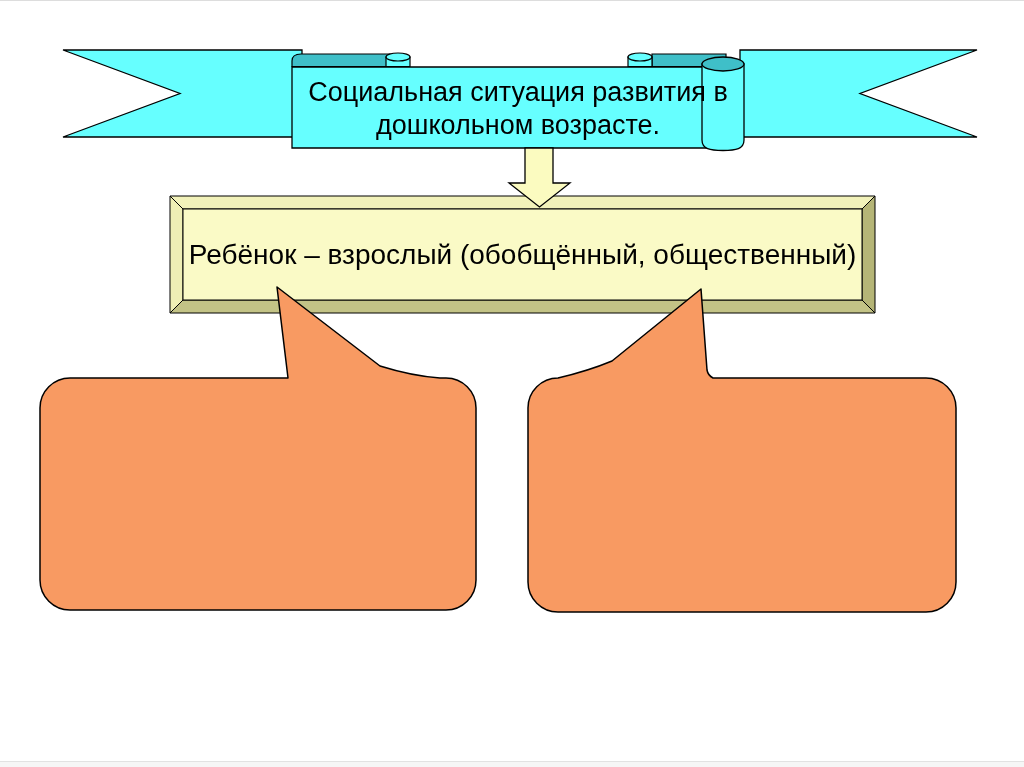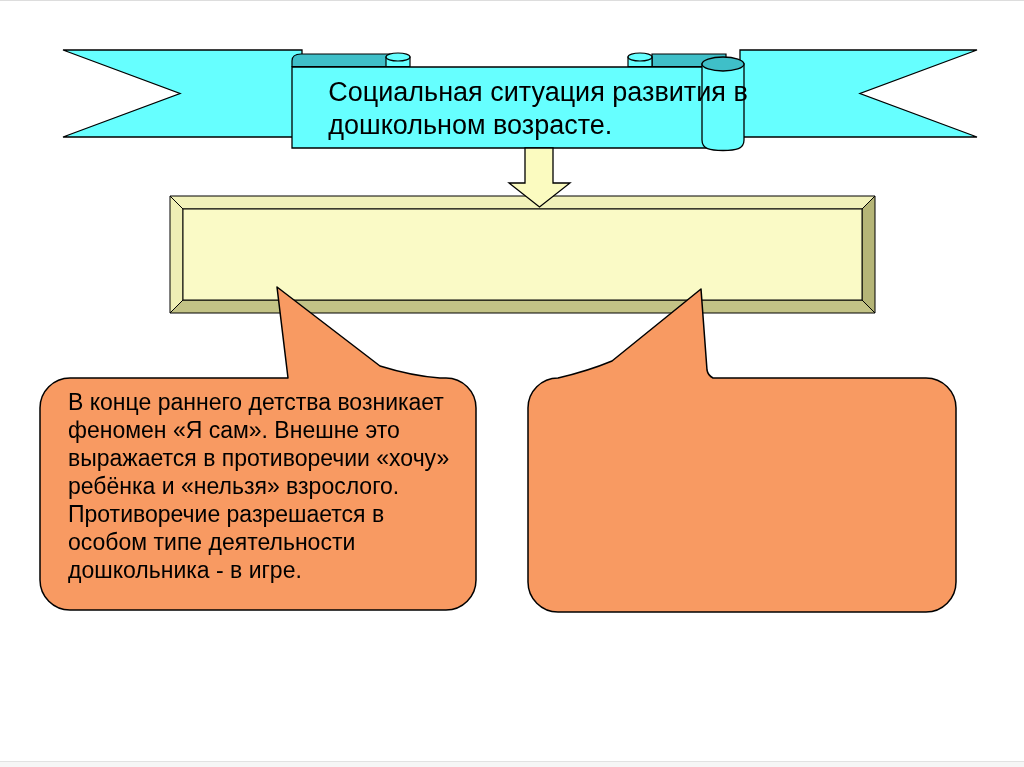--- a/index.html
+++ b/index.html
@@ -1,21 +1,21 @@
 <!DOCTYPE html>
 <html><head>
 <meta charset="utf-8">
 <style>
   html,body{margin:0;padding:0;background:#ffffff;}
   #slide{
     position:relative;width:1024px;height:767px;background:#ffffff;overflow:hidden;
     font-family:"Liberation Sans",sans-serif;color:#000;
   }
   #shapes{position:absolute;left:0;top:0;width:1024px;height:767px;}
-  .txt{position:absolute;white-space:pre-line;text-align:left;color:#000;padding-left:20px;}
+  .txt{position:absolute;white-space:pre-line;text-align:center;color:#000;}
   .banner-text{
     left:292px;top:70px;width:452px;height:78px;
     display:flex;align-items:center;justify-content:center;
     font-size:27px;line-height:33px;
   }
   .box-text{
     left:183px;top:209px;width:679px;height:91px;
     display:flex;align-items:center;justify-content:center;
     font-size:28px;line-height:34px;
   }
@@ -61,24 +61,18 @@
              A30,30 0 0 1 40,580 V408 A30,30 0 0 1 70,378 Z" stroke="#000" stroke-width="1.5" stroke-linejoin="round" fill="#F89A62"></path>
 
     <path d="M558,378 Q588,371 612,361 L701,289 L707,370 Q708,375.5 713,378 H926
              A30,30 0 0 1 956,408 V582 A30,30 0 0 1 926,612 H558
              A30,30 0 0 1 528,582 V408 A30,30 0 0 1 558,378 Z" stroke="#000" stroke-width="1.5" stroke-linejoin="round" fill="#F89A62"></path>
   </svg>
 
   <div class="txt banner-text">Социальная ситуация развития в
 дошкольном возрасте.</div>
 
+  <div class="txt box-text">Ребёнок – взрослый (обобщённый, общественный)</div>
 
-  <div class="txt bubble-text-left">В конце раннего детства возникает
-феномен «Я сам». Внешне это
-выражается в противоречии «хочу»
-ребёнка и «нельзя» взрослого.
-Противоречие разрешается в
-особом типе деятельности
-дошкольника - в игре.</div>
 
 
   <div class="edge-bottom"></div>
 </div>
 
 </body></html>

